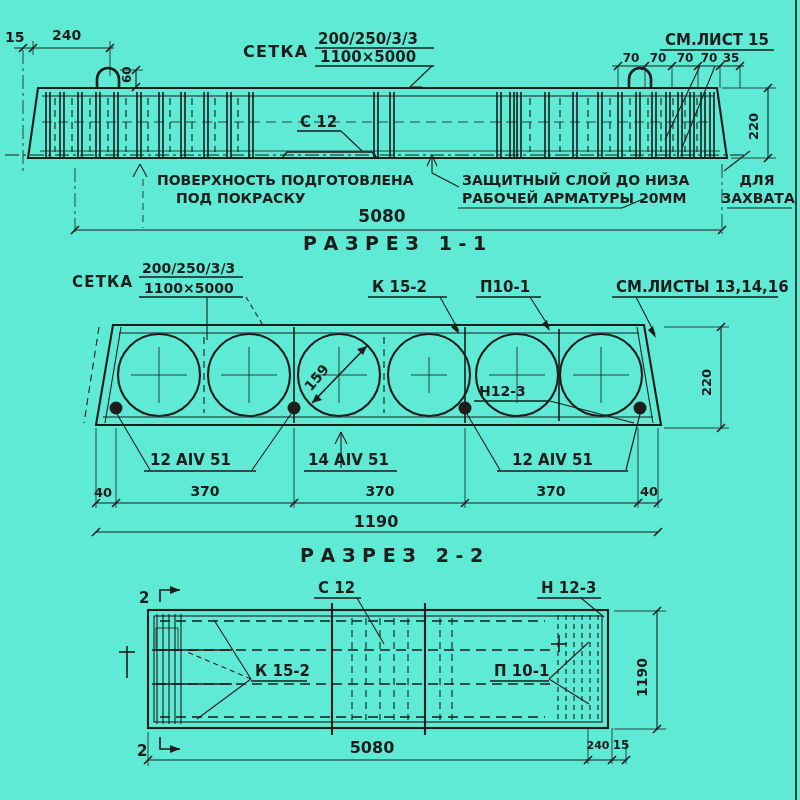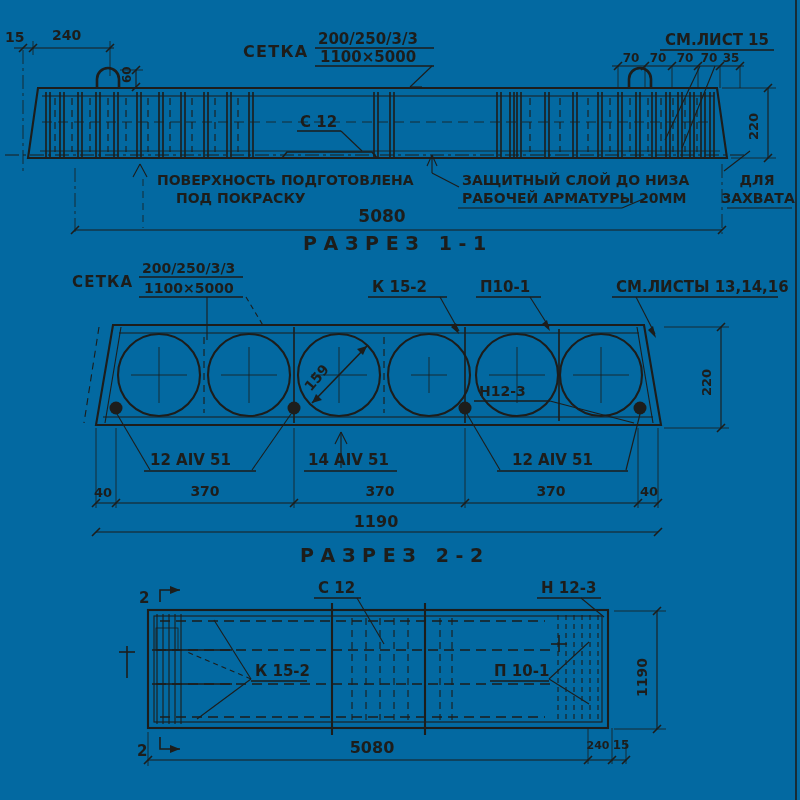--- a/index.html
+++ b/index.html
@@ -1,16 +1,16 @@
 <!DOCTYPE html>
 <html><head>
 <meta charset="utf-8">
 <style>
   html,body{margin:0;padding:0;background:#e8e8e6;}
-  .stage{width:800px;height:800px;background:#0369a1;position:relative;overflow:hidden;}
+  .stage{width:800px;height:800px;background:#5eead4;position:relative;overflow:hidden;}
   svg{display:block}
   .ink{stroke:#1d1d1b;fill:none;stroke-linecap:butt}
   .w08{stroke-width:.8}.w1{stroke-width:1.1}.w15{stroke-width:1.6}.w2{stroke-width:2.1}.w25{stroke-width:2.6}
   .dash{stroke-dasharray:7 5}.dash2{stroke-dasharray:10 6}.dashs{stroke-dasharray:5 4}
   .dd{stroke-dasharray:14 4 3 4}
   .fillink{fill:#1d1d1b;stroke:none}
   .t{font-family:"DejaVu Sans",sans-serif;font-weight:bold;fill:#1d1d1b;}
   .s11{font-size:11px}.s12{font-size:12px}.s13{font-size:13px}.s14{font-size:14px}
   .s15{font-size:15px}.s16{font-size:16px}.s17{font-size:17px}.s19{font-size:19px}
   .mid{text-anchor:middle}

